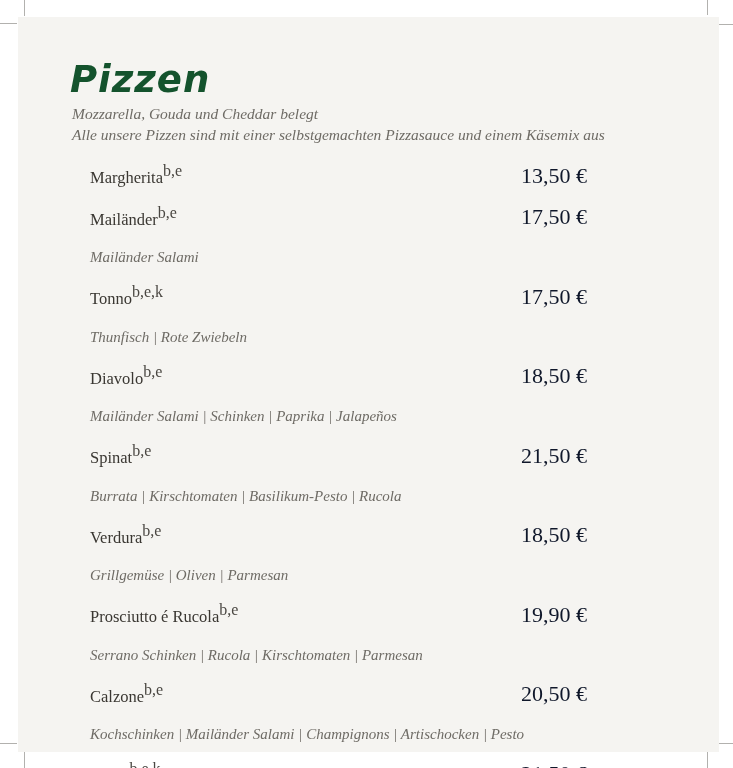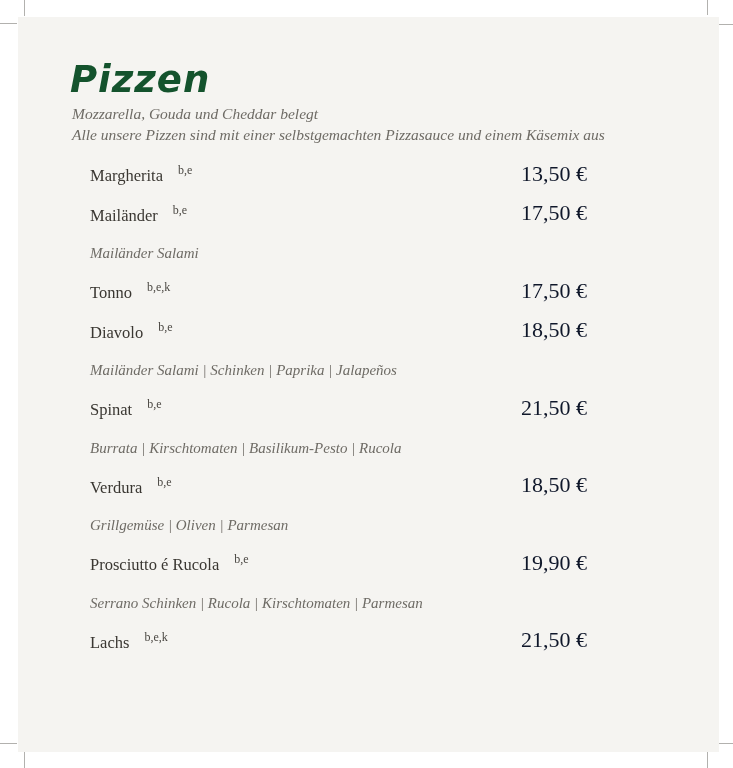--- a/index.html
+++ b/index.html
@@ -60,22 +60,22 @@
     justify-content: space-between;
     align-items: baseline;
   }
 
   .item-name {
     font-size: 16.5px;
     line-height: 19px;
     color: #3a3732;
   }
   .item-name sup {
-    font-size: 12px;
-    margin-left: 15px;
+    font-size: 16px;
+    margin-left: 0;
     color: #4a4742;
   }
 
   .item-price {
     font-size: 22px;
     line-height: 19px;
     color: #0f172a;
     white-space: nowrap;
   }
 
@@ -123,20 +123,21 @@
       <div class="item-price">17,50 €</div>
     </div>
     <div class="item-desc">Mailänder Salami</div>
   </div>
 
   <div class="item">
     <div class="item-row">
       <div class="item-name"><span>Tonno</span><sup>b,e,k</sup></div>
       <div class="item-price">17,50 €</div>
     </div>
+    <div class="item-desc">Thunfisch | Rote Zwiebeln</div>
   </div>
 
   <div class="item">
     <div class="item-row">
       <div class="item-name"><span>Diavolo</span><sup>b,e</sup></div>
       <div class="item-price">18,50 €</div>
     </div>
     <div class="item-desc">Mailänder Salami | Schinken | Paprika | Jalapeños</div>
   </div>
 
@@ -157,20 +158,27 @@
   </div>
 
   <div class="item">
     <div class="item-row">
       <div class="item-name"><span>Prosciutto é Rucola</span><sup>b,e</sup></div>
       <div class="item-price">19,90 €</div>
     </div>
     <div class="item-desc">Serrano Schinken | Rucola | Kirschtomaten | Parmesan</div>
   </div>
 
+  <div class="item">
+    <div class="item-row">
+      <div class="item-name"><span>Calzone</span><sup>b,e</sup></div>
+      <div class="item-price">20,50 €</div>
+    </div>
+    <div class="item-desc">Kochschinken | Mailänder Salami | Champignons | Artischocken | Pesto</div>
+  </div>
 
   <div class="item">
     <div class="item-row">
       <div class="item-name"><span>Lachs</span><sup>b,e,k</sup></div>
       <div class="item-price">21,50 €</div>
     </div>
   </div>
 
 </div>
 

